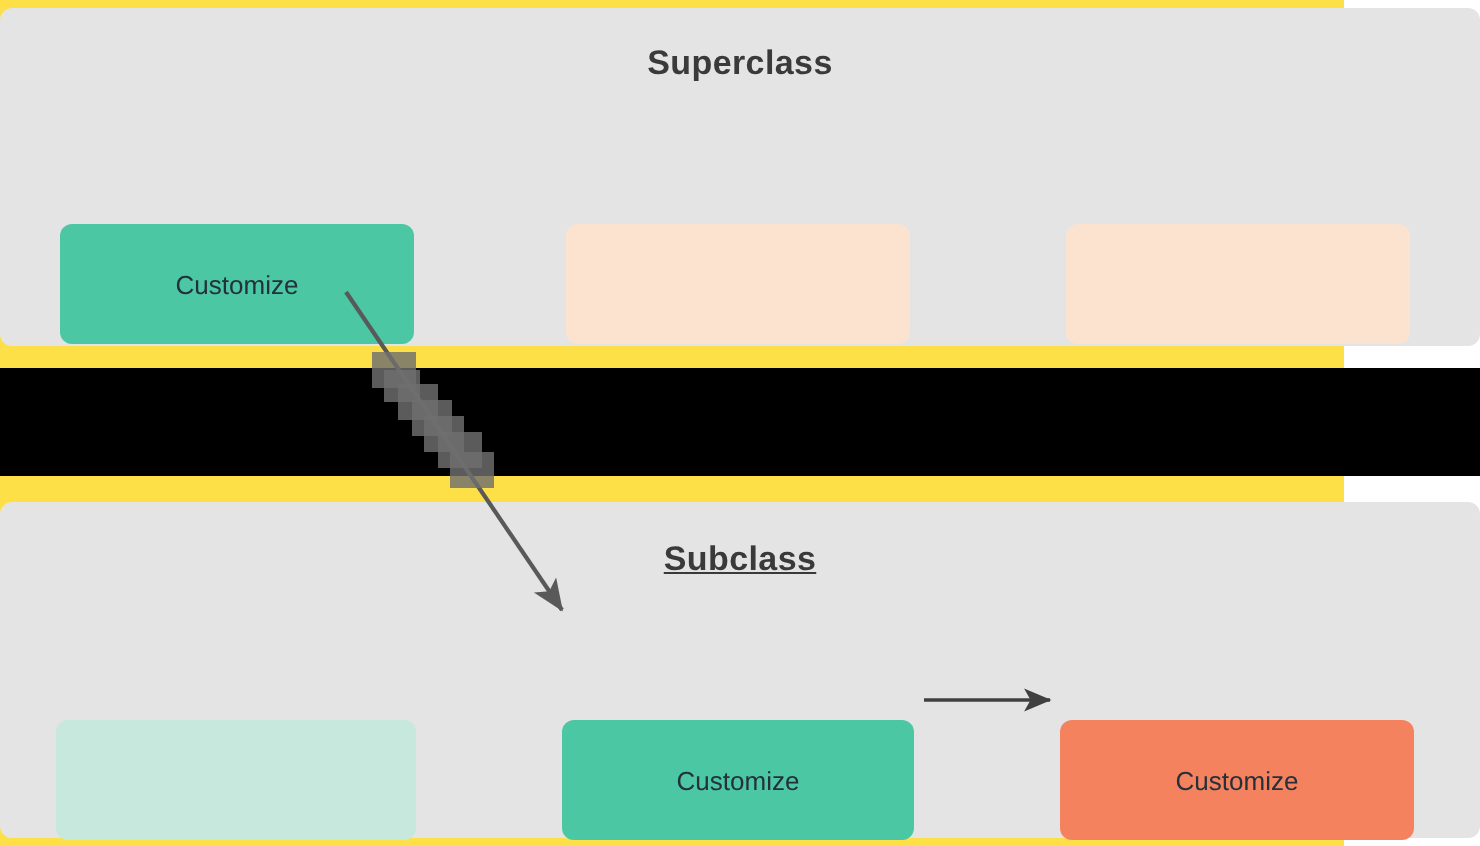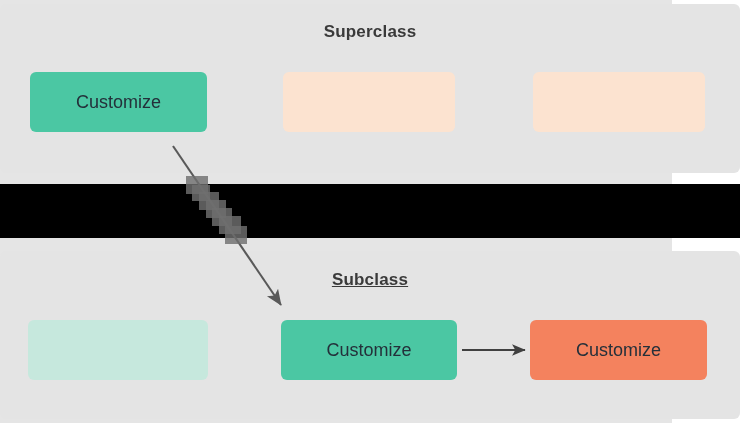--- a/index.html
+++ b/index.html
@@ -10,21 +10,21 @@
   body {
     width: 740px;
     height: 423px;
     font-family: "Liberation Sans", sans-serif;
     overflow: hidden;
   }
   #stage {
     position: relative;
     width: 672px;
     height: 423px;
-    background: #e5e5e5;
+    background: #fde047;
   }
 
   
   .panel {
     position: absolute;
     left: 0;
     width: 740px;
     background: #e4e4e4;
     border-radius: 6px;
     box-sizing: border-box;
@@ -58,23 +58,24 @@
   #title-subclass   { top: 271px; text-decoration: underline; }
 
   
   .mbox {
     position: absolute;
     height: 60px;
     border-radius: 6px;
     display: flex;
     align-items: center;
     justify-content: center;
-    font-size: 18px;
+    font-size: 13px;
     color: #24303a;
     box-sizing: border-box;
+    margin-top: 40px;
   }
   .mbox .mlabel { line-height: 1; }
 
   
   #sc-box-1 { left: 30px;  top: 72px; width: 177px; background: #4bc7a3; }
   #sc-box-2 { left: 283px; top: 72px; width: 172px; background: #fce3d0; }
   #sc-box-3 { left: 533px; top: 72px; width: 172px; background: #fce3d0; }
 
   
   #sb-box-1 { left: 28px;  top: 320px; width: 180px; background: #c6e8dd; }

